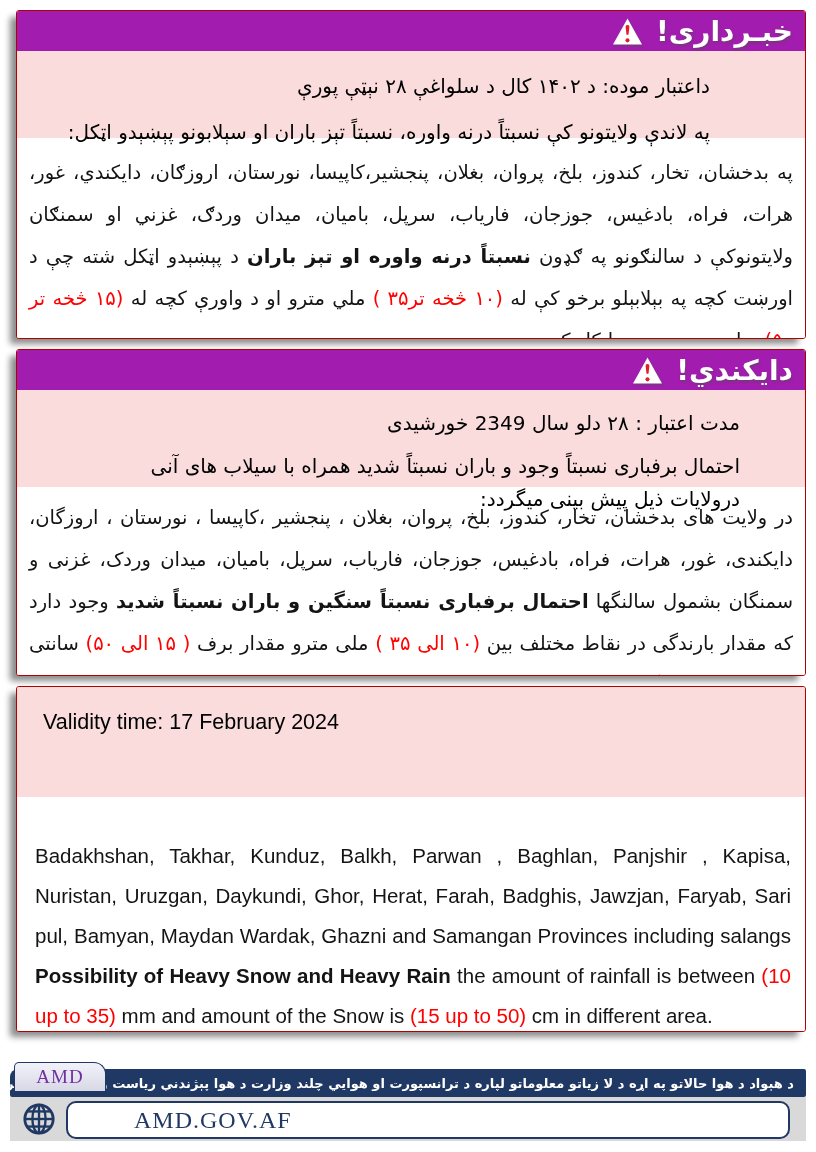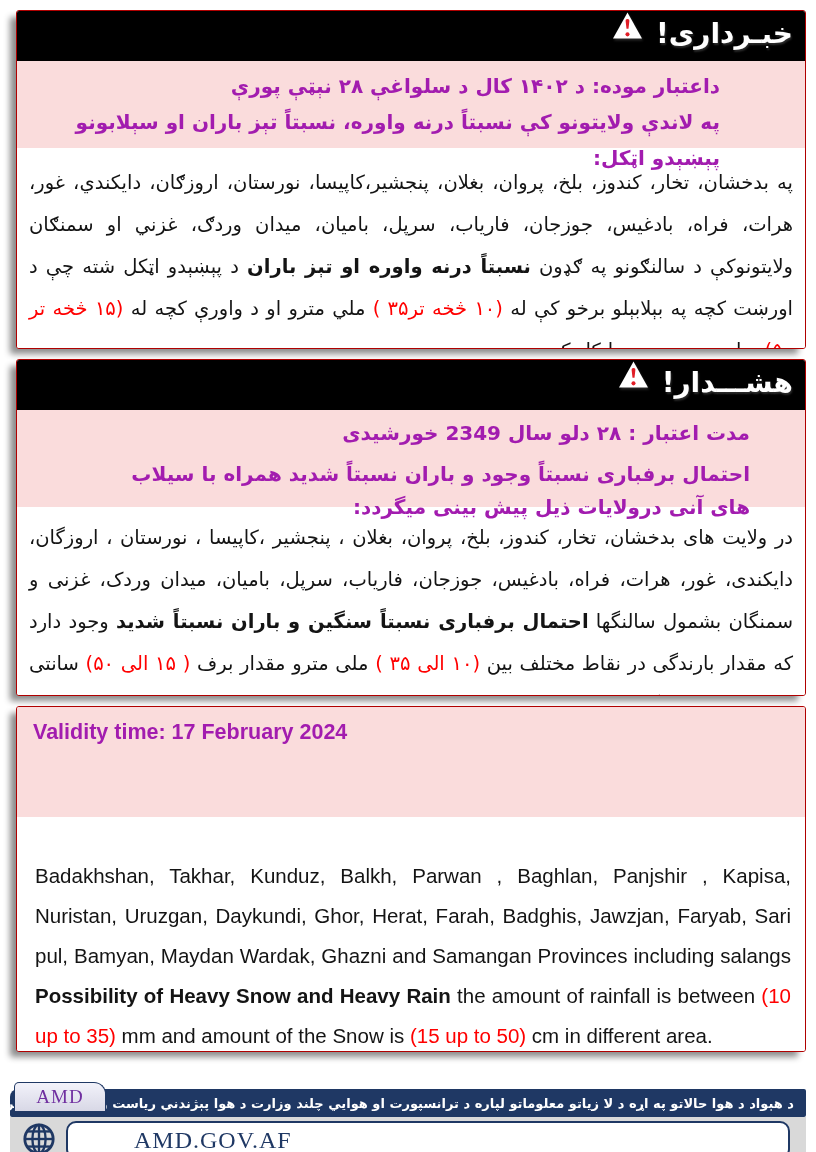--- a/index.html
+++ b/index.html
@@ -1,28 +1,28 @@
 <!DOCTYPE html>
 <html><head>
 <meta charset="utf-8">
 <style>
   html,body{margin:0;padding:0;background:#ffffff;}
   .page{width:816px;height:1152px;background:#ffffff;overflow:hidden;position:relative;
         font-family:"DejaVu Sans",sans-serif;}
   .warn-section{margin:0 10px 10px 16px;border:1px solid #b00000;border-radius:3px;
         overflow:hidden;box-shadow:-7px 6px 6px -1px rgba(0,0,0,0.45);background:#fff;}
   .s1{margin-top:10px;}
-  .bar{height:50px;background:#000000;display:flex;}
+  .bar{height:40px;background:#a21caf;display:flex;align-items:center;}
   .rtl .bar{direction:rtl;padding-right:12px;}
   .bar-title{color:#ffffff;font-weight:bold;font-size:28px;line-height:45px;
         text-shadow:1px 2px 2px rgba(80,80,80,0.55);}
   .tri{width:33px;height:29px;margin:0 12px;flex:0 0 auto;filter:drop-shadow(1px 2px 1px rgba(80,80,80,0.5));}
   .pink{background:#fadcdc;}
   .rtl .pink{direction:rtl;text-align:right;}
-  .pink p{margin:0;font-weight:bold;color:#a21caf;}
+  .pink p{margin:10px;font-weight:normal;color:#000000;}
   .s1 .pink{height:80px;padding:7px 85px 0 20px;}
   .s1 .pink p{font-size:20px;line-height:36px;}
   .s2 .pink{height:90px;padding:7px 55px 0 95px;}
   .s2 .pink p{font-size:20px;line-height:33px;}
   .s2 .pink .validity{margin-bottom:8px;}
   .s3 .pink{height:102px;padding:8px 55px 0 16px;}
   .s3 .pink p{font-size:21.5px;line-height:34px;font-family:"Liberation Sans",sans-serif;}
   .s3 .pink .validity{margin-bottom:13px;}
   .body-box{background:#ffffff;}
   .rtl .body-box{direction:rtl;}
@@ -72,21 +72,21 @@
       <p class="validity">داعتبار موده:  د ۱۴۰۲ کال د سلواغې  ۲۸ نېټې پورې</p>
       <p class="summary">په لاندې ولایتونو کې نسبتاً درنه  واوره، نسبتاً تېز  باران او سېلابونو پېښېدو اټکل:</p>
     </div>
     <div class="body-box">
       <p><span>په بدخشان، تخار، کندوز، بلخ، پروان، بغلان، پنجشیر،کاپیسا، نورستان، اروزګان، دایکندي، غور، هرات، فراه، بادغیس، جوزجان، فاریاب، سرپل، بامیان، میدان وردګ، غزني او سمنګان ولایتونوکې د سالنګونو په ګډون </span><b>نسبتاً درنه  واوره او تېز  باران</b><span> د پېښېدو اټکل شته چې د اورښت کچه په بېلابېلو برخو کې له </span><span class="red">(۱۰ څخه تر۳۵ )</span><span> ملي مترو او د واورې کچه له </span><span class="red">(۱۵ څخه تر ۵۰)</span><span> سانتي مترو پورې اټکل کیږي.</span></p>
     </div>
   </section>
 
   <section class="warn-section rtl s2">
     <div class="bar">
-      <span class="bar-title">هشـــدار!</span>
+      <span class="bar-title">دایکندي!</span>
       <svg class="tri" viewBox="0 0 40 36">
         <path d="M20 2 L38 34 L2 34 Z" fill="#ffffff"></path>
         <path d="M20 10 c1.7 0 2.5 1.1 2.3 2.7 l-1.05 9.3 h-2.5 l-1.05-9.3 C17.5 11.1 18.3 10 20 10 Z" fill="#e11d26"></path>
         <circle cx="20" cy="29" r="2.5" fill="#e11d26"></circle>
       </svg>
     </div>
     <div class="pink">
       <p class="validity">مدت اعتبار :  ۲۸ دلو سال 2349 خورشیدی</p>
       <p class="summary">احتمال برفباری نسبتاً وجود و باران نسبتاً شدید همراه با سیلاب های آنی درولایات  ذیل پیش بینی میگردد:</p>
     </div>

